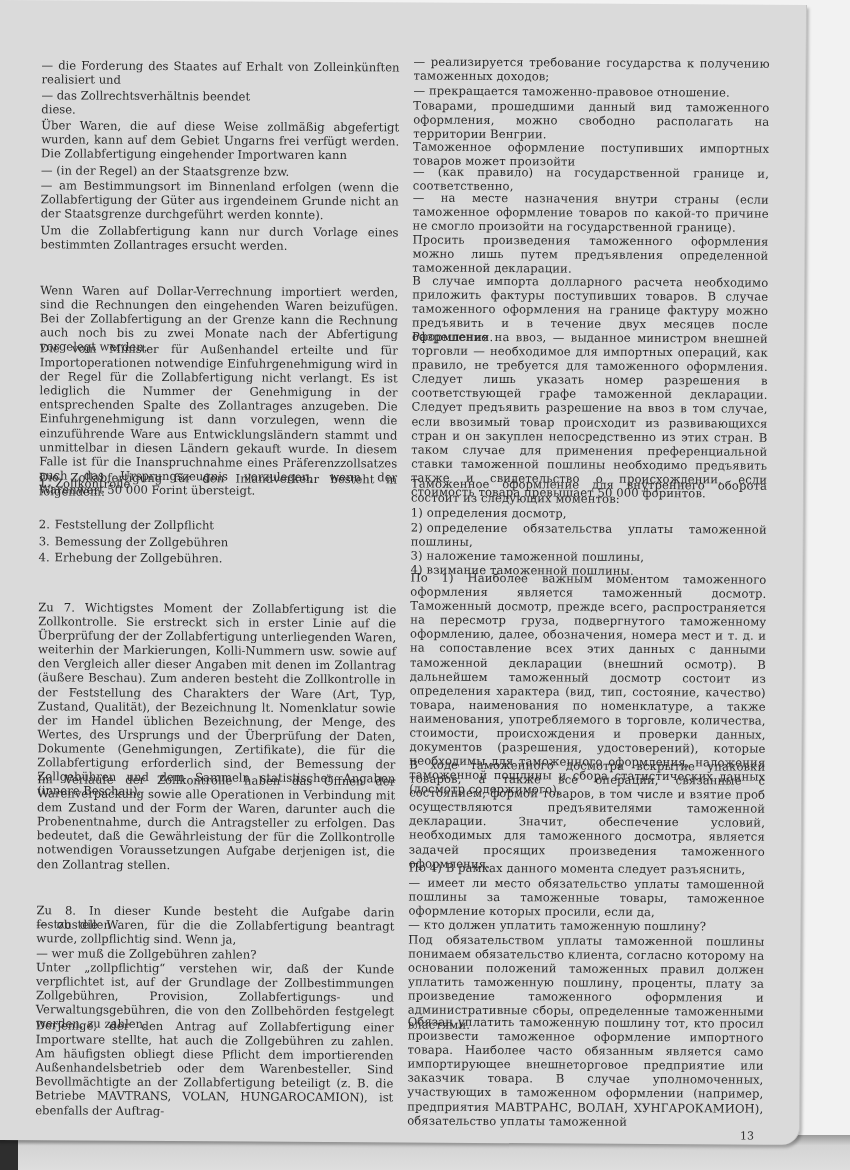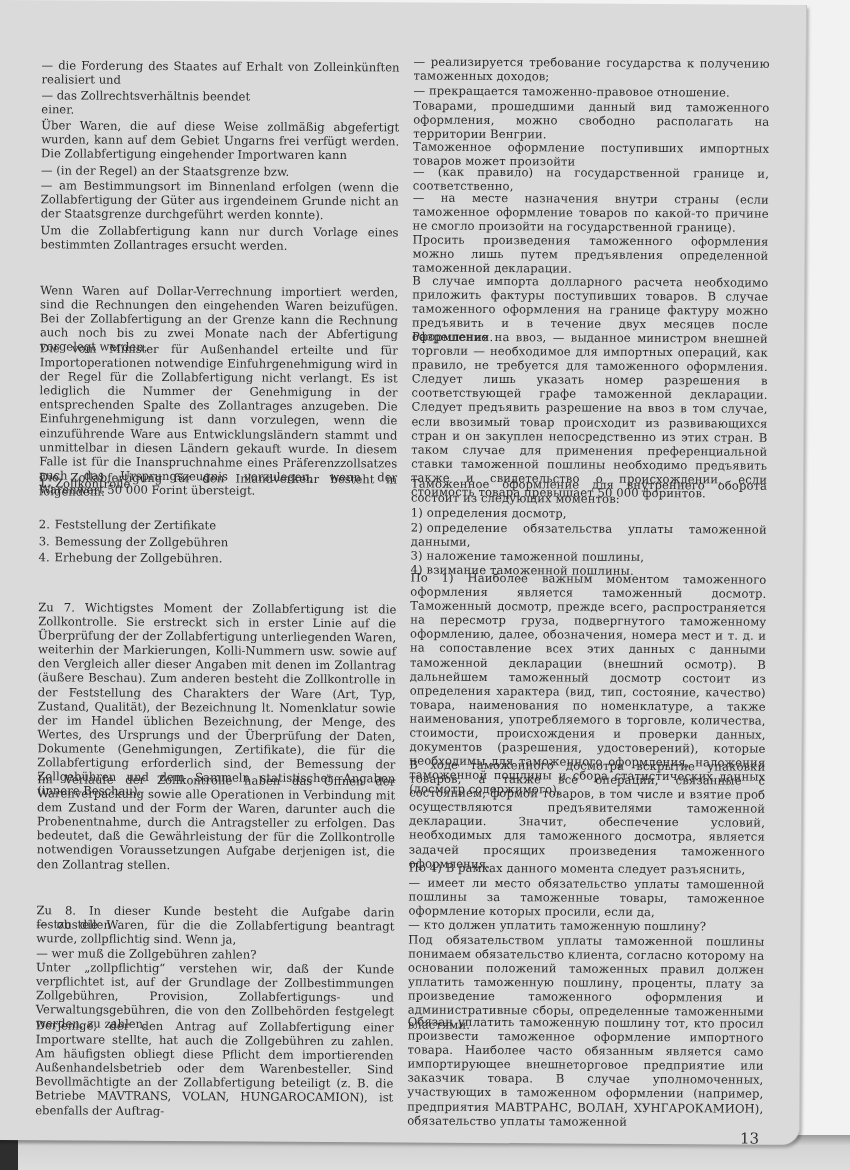--- a/index.html
+++ b/index.html
@@ -29,49 +29,49 @@
     font-size:11.6px; line-height:14.1px; color:#2a2a2a;
     text-align:justify; hyphens:manual;
   }
   .col-de { left:42px; width:358px; }
   .col-ru { left:414px; width:356px; font-family:"DejaVu Serif", serif; letter-spacing:0.1px; }
   .p { margin:0 0 4px 0; position:absolute; }
   .bold { font-weight:normal; }
   .list-item { position:absolute; }
   .num { display:inline-block; width:16px; }
   .page-number {
-    position:absolute; left:747px; top:1125px; font-size:15px; color:#333;
+    position:absolute; left:747px; top:1125px; font-size:11px; color:#333;
   }
 </style>
 </head>
 <body>
 
 <div class="bottom-strip"></div>
 <div class="bottom-strip-dark"></div>
 
 <div class="page">
 
   <div class="col col-de">
     <div class="p" style="top:58px;">— die Forderung des Staates auf Erhalt von Zolleinkünften realisiert und</div>
     <div class="p" style="top:88px;">— das Zollrechtsverhältnis beendet</div>
-    <div class="p" style="top:102px;">einer.</div>
+    <div class="p" style="top:102px;">diese.</div>
     <div class="p" style="top:118px;">Über Waren, die auf diese Weise zollmäßig abgefertigt wurden, kann auf dem Gebiet Ungarns frei verfügt werden. Die Zollabfertigung eingehender Importwaren kann</div>
     <div class="p" style="top:163px;">— (in der Regel) an der Staatsgrenze bzw.</div>
     <div class="p" style="top:178px;">— am Bestimmungsort im Binnenland erfolgen (wenn die Zollabfertigung der Güter aus irgendeinem Grunde nicht an der Staatsgrenze durchgeführt werden konnte).</div>
     <div class="p" style="top:223px;">Um die Zollabfertigung kann nur durch Vorlage eines bestimmten Zollantrages ersucht werden.</div>
 
     <div class="p" style="top:283px;">Wenn Waren auf Dollar-Verrechnung importiert werden, sind die Rechnungen den eingehenden Waren beizufügen. Bei der Zollabfertigung an der Grenze kann die Rechnung auch noch bis zu zwei Monate nach der Abfertigung vorgelegt werden.</div>
     <div class="p" style="top:341px;">Die vom Minister für Außenhandel erteilte und für Importoperationen notwendige Einfuhrgenehmigung wird in der Regel für die Zollabfertigung nicht verlangt. Es ist lediglich die Nummer der Genehmigung in der entsprechenden Spalte des Zollantrages anzugeben. Die Einfuhrgenehmigung ist dann vorzulegen, wenn die einzuführende Ware aus Entwicklungsländern stammt und unmittelbar in diesen Ländern gekauft wurde. In diesem Falle ist für die Inanspruchnahme eines Präferenzzollsatzes auch das Ursprungszeugnis vorzulegen, wenn der Warenwert 50 000 Forint übersteigt.</div>
     <div class="p" style="top:470px;">Die Zollabfertigung für den Inlandverkehr besteht in folgendem:</div>
 
     <div class="list-item" style="top:476px;">
       <span class="num">1.</span><span>Zollkontrolle</span>
     </div>
     <div class="list-item" style="top:517px;">
-      <span class="num">2.</span><span>Feststellung der Zertifikate</span>
+      <span class="num">2.</span><span>Feststellung der Zollpflicht</span>
     </div>
     <div class="list-item" style="top:534px;">
       <span class="num">3.</span><span>Bemessung der Zollgebühren</span>
     </div>
     <div class="list-item" style="top:550px;">
       <span class="num">4.</span><span>Erhebung der Zollgebühren.</span>
     </div>
 
     <div class="p" style="top:600px;">
       <span class="bold">Zu 7.</span>
@@ -98,21 +98,21 @@
     <div class="p" style="top:188px;">— на месте назначения внутри страны (если таможенное оформление товаров по какой-то причине не смогло произойти на государственной границе).</div>
     <div class="p" style="top:230px;">Просить произведения таможенного оформления можно лишь путем предъявления определенной таможенной декларации.</div>
     <div class="p" style="top:271px;">В случае импорта долларного расчета необходимо приложить фактуры поступивших товаров. В случае таможенного оформления на границе фактуру можно предъявить и в течение двух месяцев после оформления.</div>
     <div class="p" style="top:327px;">Разрешение на ввоз, — выданное министром внешней торговли — необходимое для импортных операций, как правило, не требуется для таможенного оформления. Следует лишь указать номер разрешения в соответствующей графе таможенной декларации. Следует предъявить разрешение на ввоз в том случае, если ввозимый товар происходит из развивающихся стран и он закуплен непосредственно из этих стран. В таком случае для применения преференциальной ставки таможенной пошлины необходимо предъявить также и свидетельство о происхождении, если стоимость товара превышает 50 000 форинтов.</div>
     <div class="p" style="top:474px;">Таможенное оформление для внутреннего оборота состоит из следующих моментов:</div>
 
     <div class="list-item" style="top:503px;">
       <span class="num">1)</span><span>определения досмотр,</span>
     </div>
     <div class="list-item" style="top:518px; width:356px;">
-      <span class="num">2)</span><span>определение обязательства уплаты таможенной данными,</span>
+      <span class="num">2)</span><span>определение обязательства уплаты таможенной пошлины,</span>
     </div>
     <div class="list-item" style="top:546px;">
       <span class="num">3)</span><span>наложение таможенной пошлины,</span>
     </div>
     <div class="list-item" style="top:560px;">
       <span class="num">4)</span><span>взимание таможенной пошлины.</span>
     </div>
 
     <div class="p" style="top:568px;">
       <span class="bold">По 1)</span>

